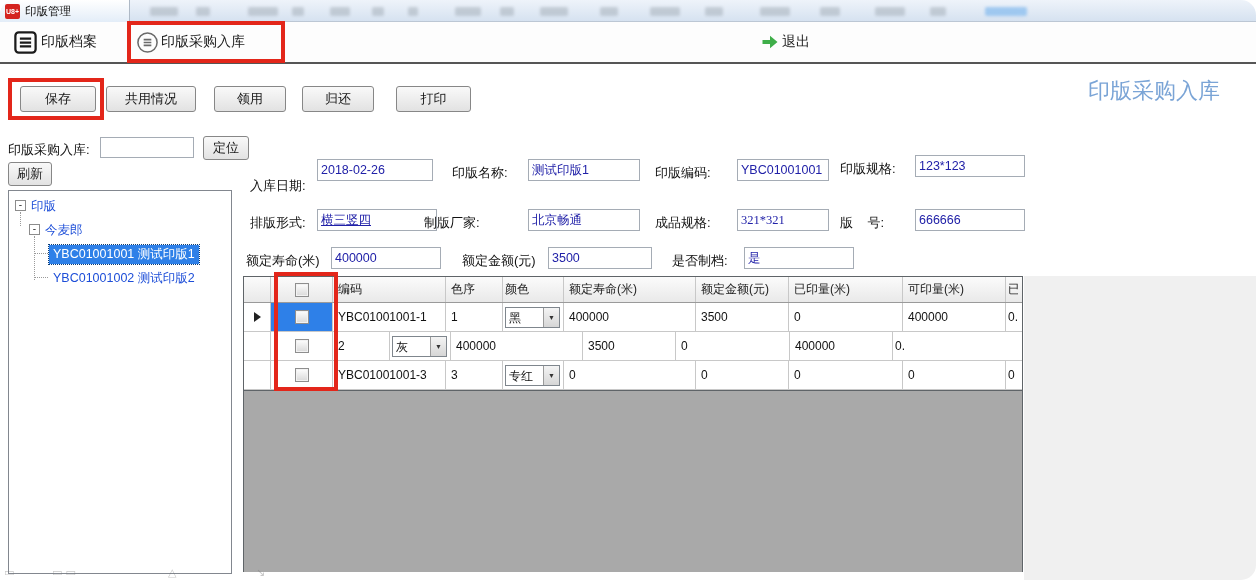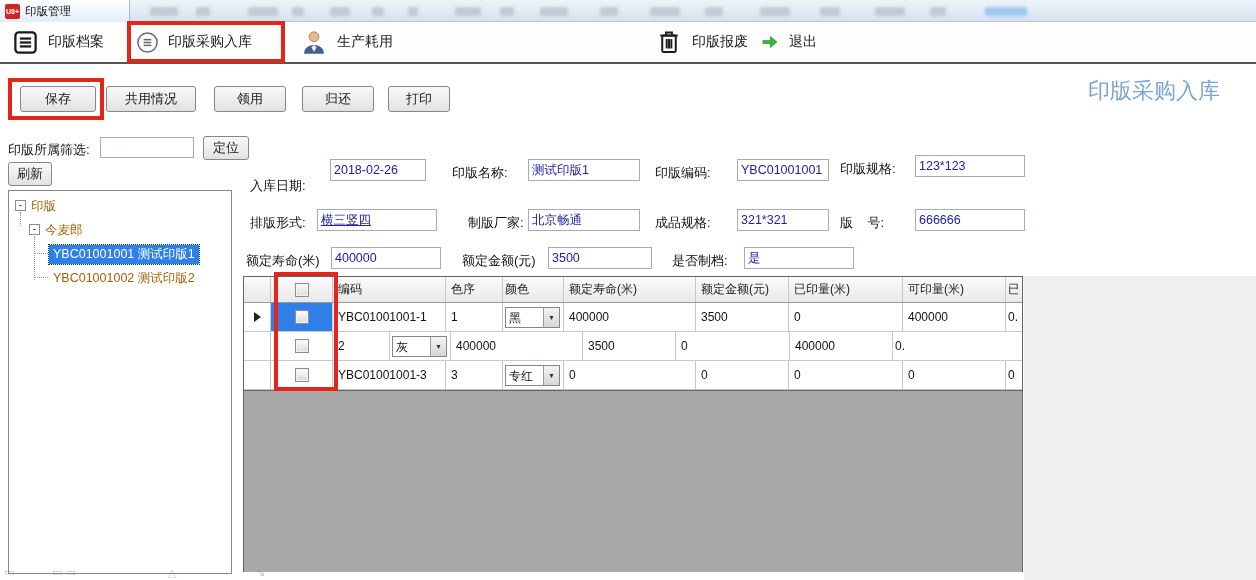--- a/index.html
+++ b/index.html
@@ -1,50 +1,50 @@
 <!DOCTYPE html>
 <html><head>
 <meta charset="utf-8">
 <style>
   * { margin:0; padding:0; box-sizing:border-box; }
   html,body { width:1256px; height:580px; overflow:hidden; }
   body { font-family:"Liberation Sans","DejaVu Sans",sans-serif; background:#fff; position:relative; }
-  #app { position:absolute; left:0; top:0; width:1256px; height:580px; background:#fff; overflow:hidden; }
+  #app { position:absolute; left:0; top:0; width:1256px; height:580px; background:#fff; overflow:hidden;border-radius:15px; }
 
   
   .tabbar { position:absolute; left:0; top:0; width:1256px; height:22px;
             background:linear-gradient(#eef3fa,#d6e2f0); border-bottom:1px solid #bcc7d4; }
   .tab-active { position:absolute; left:0; top:0; width:130px; height:22px;
             background:linear-gradient(#ffffff,#e3edf8); border-right:1px solid #aeb9c6;
             display:flex; align-items:center; gap:5px; padding-left:5px; }
   .logo { width:15px; height:15px; background:#d42420; border-radius:2px; color:#fff;
           font-size:7px; font-weight:bold; display:flex; align-items:center; justify-content:center; }
   .tab-title { font-size:11.5px; color:#111; }
   .ghost { position:absolute; top:7px; height:9px; background:#9aa4ae; opacity:.45; filter:blur(1.5px); border-radius:2px; }
   .ghost.blue { background:#8fc0ef; opacity:.8; }
 
   
   .toolbar { position:absolute; left:0; top:22px; width:1256px; height:42px; background:#fdfdfd;
              border-bottom:2px solid #565656; }
-  .tb { position:absolute; top:0; height:40px; display:flex; align-items:center; gap:9px; cursor:pointer; }
+  .tb { position:absolute; top:0; height:40px; display:flex; align-items:center; gap:2px; cursor:pointer; }
   .tb-label { font-size:14px; color:#1a1a1a; white-space:nowrap; }
   .ic { display:inline-flex; align-items:center; justify-content:center; }
 
   
   .btn { position:absolute; height:26px; background:linear-gradient(#f9f9f9,#e2e2e2);
          border:1px solid #878787; border-radius:3px; font-size:13px; color:#1a1a1a;
          text-align:center; line-height:24px; cursor:pointer; }
   .page-title { position:absolute; left:1088px; top:76px; font-size:22px; color:#7aa4d6; white-space:nowrap; }
 
   
   .lbl { position:absolute; font-size:13px; color:#111; white-space:pre; }
   .tbx { position:absolute; border:1px solid #a5acb5; background:#fff; color:#2121a8;
          font-size:12.5px; font-family:"Liberation Sans","DejaVu Sans",sans-serif; padding:2px 3px; outline:none; }
   .tree { position:absolute; left:8px; top:190px; width:224px; height:384px; background:#fff; border:1px solid #82878f; }
-  .node { position:absolute; font-size:12.5px; color:#a16207; white-space:nowrap; cursor:pointer; }
+  .node { position:absolute; font-size:12.5px; color:#1d4ed8; white-space:nowrap; cursor:pointer; }
   .node.sel { background:#2e80e8; color:#fff; padding:1px 4px; outline:1px dotted #0a3a74; }
   .pm { position:absolute; width:11px; height:11px; border:1px solid #8c8c8c; background:#fff;
         font-size:10px; line-height:8px; text-align:center; color:#333; cursor:pointer; }
   .dotv { position:absolute; border-left:1px dotted #9a9a9a; width:0; }
   .doth { position:absolute; border-top:1px dotted #9a9a9a; height:0; }
 
   
   .val-u { text-decoration:underline; }
 
   
@@ -126,95 +126,70 @@
       <span class="ic">
         <svg width="23" height="23" viewBox="0 0 24 24">
             <circle cx="12" cy="12" r="10" fill="none" stroke="#6a6a6a" stroke-width="1.6"></circle>
             <line x1="8" y1="9" x2="16" y2="9" stroke="#6a6a6a" stroke-width="1.6"></line>
             <line x1="8" y1="12" x2="16" y2="12" stroke="#6a6a6a" stroke-width="1.6"></line>
             <line x1="8" y1="15" x2="16" y2="15" stroke="#6a6a6a" stroke-width="1.6"></line>
           </svg>
       </span>
       <span class="tb-label">印版采购入库</span>
     </div>
-    <div class="tb" style="left:300px">
-      <span class="ic">
-        <svg width="28" height="28" viewBox="0 0 24 24">
-            <circle cx="12" cy="7.5" r="4.2" fill="#e8b98c" stroke="#8a6a4a" stroke-width="0.6"></circle>
-            <path d="M3.5 22c0-5 4-7.5 8.5-7.5s8.5 2.5 8.5 7.5z" fill="#44608f"></path>
-            <path d="M12 14.5l-2.2 2 2.2 4 2.2-4z" fill="#e9eef5"></path>
-          </svg>
-      </span>
-      <span class="tb-label">生产耗用</span>
-    </div>
-    <div class="tb" style="left:655px">
-      <span class="ic">
-        <svg width="28" height="28" viewBox="0 0 24 24">
-            <g stroke="#1b1b1b" stroke-width="1.7" fill="none">
-              <path d="M4.5 6.5h15"></path>
-              <path d="M9.5 6.5V3.8h5v2.7"></path>
-              <rect x="6.2" y="6.5" width="11.6" height="14" rx="1"></rect>
-              <line x1="10" y1="9.5" x2="10" y2="17.5"></line>
-              <line x1="12" y1="9.5" x2="12" y2="17.5"></line>
-              <line x1="14" y1="9.5" x2="14" y2="17.5"></line>
-            </g>
-          </svg>
-      </span>
-      <span class="tb-label">印版报废</span>
-    </div>
     <div class="tb" style="left:760px">
       <span class="ic">
         <svg width="20" height="20" viewBox="0 0 24 24">
             <path d="M3 9.5h9V4.5l9 7.5-9 7.5v-5H3z" fill="#3fae49"></path>
           </svg>
       </span>
       <span class="tb-label">退出</span>
     </div>
   </div>
 
   <div class="btn" style="left:20px;top:86px;width:76px">保存</div>
   <div class="btn" style="left:106px;top:86px;width:90px">共用情况</div>
   <div class="btn" style="left:214px;top:86px;width:72px">领用</div>
   <div class="btn" style="left:302px;top:86px;width:72px">归还</div>
-  <div class="btn" style="left:388px;top:86px;width:62px">打印</div>
+  <div class="btn" style="left:396px;top:86px;width:75px">打印</div>
   <div class="page-title">印版采购入库</div>
 
-  <div class="lbl" style="left:8px;top:141px">印版所属筛选:</div>
+  <div class="lbl" style="left:8px;top:141px">印版采购入库:</div>
   <input class="tbx" style="left: 100px; top: 137px; width: 94px; height: 21px;" value="">
   <div class="btn" style="left:203px;top:136px;width:46px;height:24px;line-height:22px">定位</div>
   <div class="btn" style="left:8px;top:162px;width:44px;height:24px;line-height:22px">刷新</div>
 
   <div class="tree">
     <span class="pm" style="left:6px;top:9px">-</span>
     <div class="node" style="left:22px;top:7px">印版</div>
     <div class="dotv" style="left:11px;top:21px;height:14px"></div>
     <span class="pm" style="left:20px;top:33px">-</span>
     <div class="node" style="left:36px;top:31px">今麦郎</div>
     <div class="dotv" style="left:25px;top:45px;height:44px"></div>
     <div class="doth" style="left:25px;top:62px;width:14px"></div>
     <div class="doth" style="left:25px;top:86px;width:14px"></div>
     <div class="node sel" style="left:40px;top:54px">YBC01001001 测试印版1</div>
     <div class="node" style="left:44px;top:79px">YBC01001002 测试印版2</div>
   </div>
 
   <div class="lbl" style="left:250px;top:177px">入库日期:</div>
-  <input class="tbx" style="left: 317px; top: 159px; width: 96px; height: 22px; margin-left: 13px;" value="2018-02-26">
+  <input class="tbx" style="left: 317px; top: 159px; width: 116px; height: 22px;" value="2018-02-26">
   <div class="lbl" style="left:452px;top:164px">印版名称:</div>
   <input class="tbx" style="left: 528px; top: 159px; width: 112px; height: 22px;" value="测试印版1">
   <div class="lbl" style="left:655px;top:164px">印版编码:</div>
   <input class="tbx" style="left: 737px; top: 159px; width: 92px; height: 22px;" value="YBC01001001">
   <div class="lbl" style="left:840px;top:160px">印版规格:</div>
   <input class="tbx" style="left: 915px; top: 155px; width: 110px; height: 22px;" value="123*123">
 
   <div class="lbl" style="left:250px;top:214px">排版形式:</div>
   <input class="tbx val-u" style="left: 317px; top: 209px; width: 120px; height: 22px;" value="横三竖四">
-  <div class="lbl" style="left:468px;top:214px">制版厂家:</div>
+  <div class="lbl" style="left:424px;top:214px">制版厂家:</div>
   <input class="tbx" style="left: 528px; top: 209px; width: 112px; height: 22px;" value="北京畅通">
   <div class="lbl" style="left:655px;top:214px">成品规格:</div>
-  <input class="tbx" style="left: 737px; top: 209px; width: 92px; height: 22px;" value="321*321">
+  <input class="tbx" style="left: 737px; top: 209px; width: 92px; height: 22px; font-family: Liberation Serif, serif;" value="321*321">
   <div class="lbl" style="left:840px;top:214px">版    号:</div>
   <input class="tbx" style="left: 915px; top: 209px; width: 110px; height: 22px;" value="666666">
 
   <div class="lbl" style="left:246px;top:252px">额定寿命(米)</div>
   <input class="tbx" style="left: 331px; top: 247px; width: 110px; height: 22px;" value="400000">
   <div class="lbl" style="left:462px;top:252px">额定金额(元)</div>
   <input class="tbx" style="left: 548px; top: 247px; width: 104px; height: 22px;" value="3500">
   <div class="lbl" style="left:672px;top:252px">是否制档:</div>
   <input class="tbx" style="left: 744px; top: 247px; width: 110px; height: 22px;" value="是">
 

